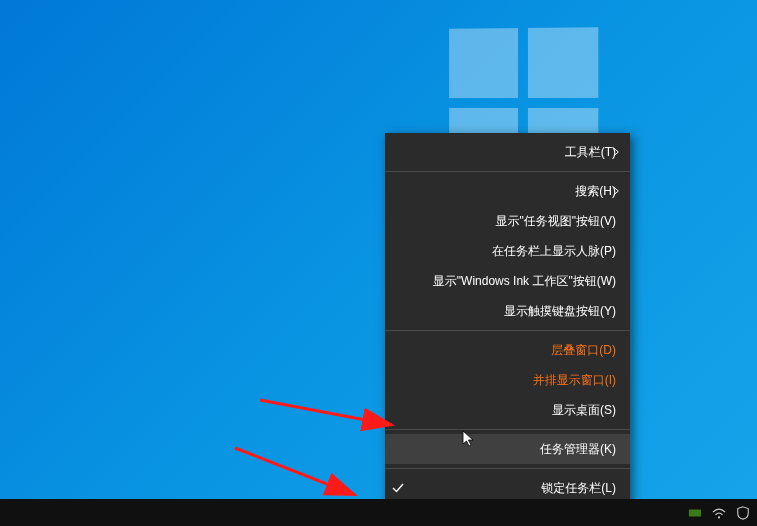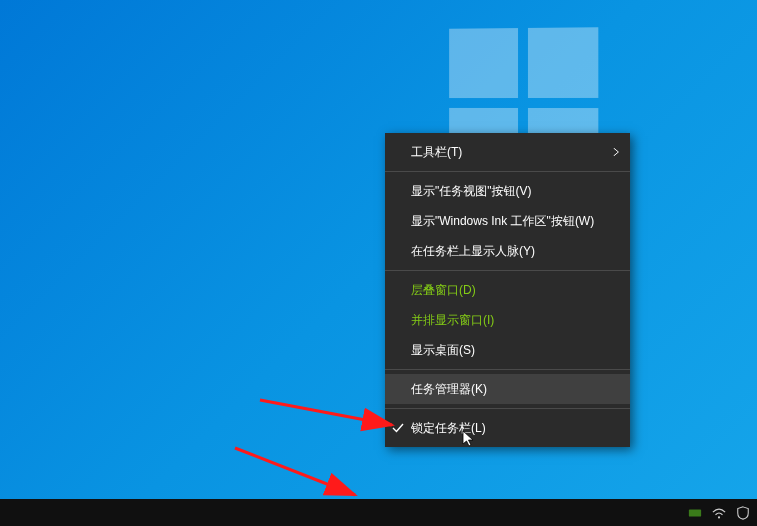--- a/index.html
+++ b/index.html
@@ -60,26 +60,27 @@
     font-size: 12px;
     box-shadow: 3px 3px 10px rgba(0,0,0,0.5);
     padding: 4px 0;
   }
   .mi {
     position: relative;
     height: 30px;
     display: flex;
     align-items: center;
     padding-left: 26px;
-    padding-right: 28px;
+    padding-right: 14px;
     cursor: default;
     white-space: nowrap;
+    justify-content: flex-end;
   }
   .mi.hover { background: #404040; }
-  .mi.disabled { color: #84cc16; }
+  .mi.disabled { color: #f97316; }
   .mi .chev {
     position: absolute;
     right: 10px;
     top: 50%;
     transform: translateY(-50%);
   }
   .mi .lefticon {
     position: absolute;
     left: 6px;
     top: 50%;
@@ -126,27 +127,38 @@
       <span>工具栏(T)</span>
       <span class="chev">
         <svg viewBox="0 0 10 10" width="8" height="8">
             <path d="M2 0 L8 5 L2 10" stroke="#fff" stroke-width="1.2" fill="none"></path>
           </svg>
       </span>
     </div>
     <div class="sep"></div>
 
     <div class="mi">
+      <span>搜索(H)</span>
+      <span class="chev">
+        <svg viewBox="0 0 10 10" width="8" height="8">
+            <path d="M2 0 L8 5 L2 10" stroke="#fff" stroke-width="1.2" fill="none"></path>
+          </svg>
+      </span>
+    </div>
+    <div class="mi">
       <span>显示"任务视图"按钮(V)</span>
     </div>
     <div class="mi">
+      <span>在任务栏上显示人脉(P)</span>
+    </div>
+    <div class="mi">
       <span>显示"Windows Ink 工作区"按钮(W)</span>
     </div>
     <div class="mi">
-      <span>在任务栏上显示人脉(Y)</span>
+      <span>显示触摸键盘按钮(Y)</span>
     </div>
     <div class="sep"></div>
 
     <div class="mi disabled">
       <span>层叠窗口(D)</span>
     </div>
     <div class="mi disabled">
       <span>并排显示窗口(I)</span>
     </div>
     <div class="mi">

